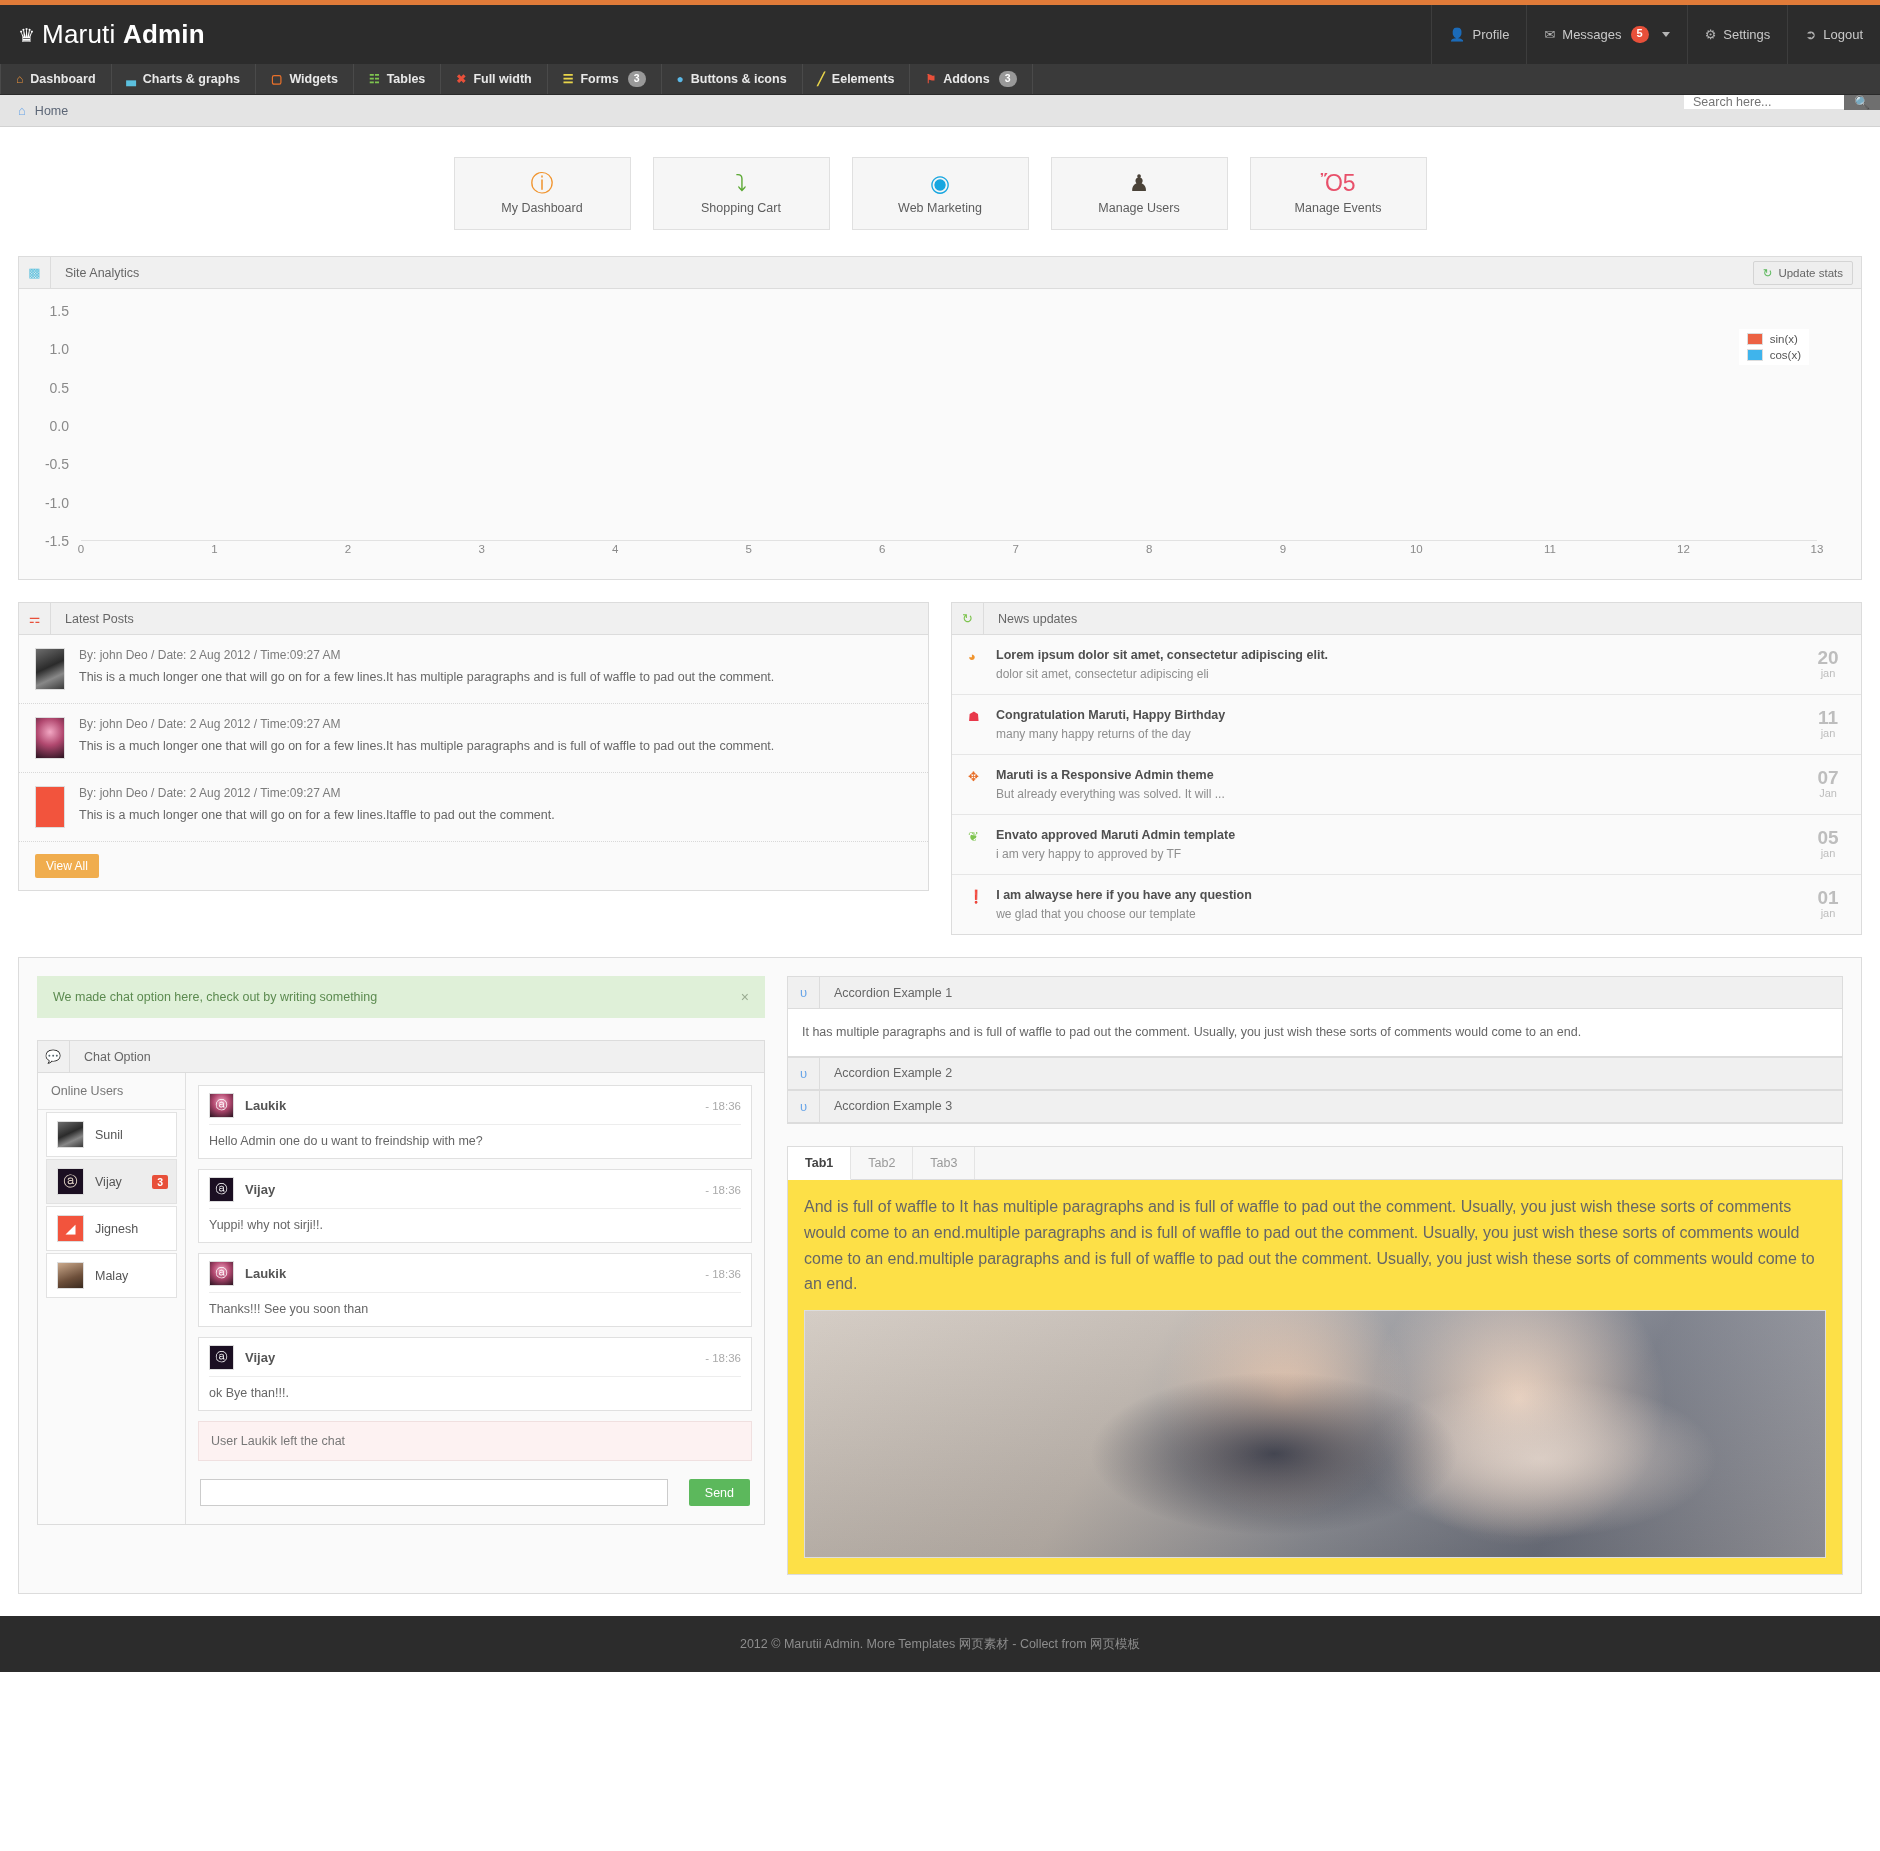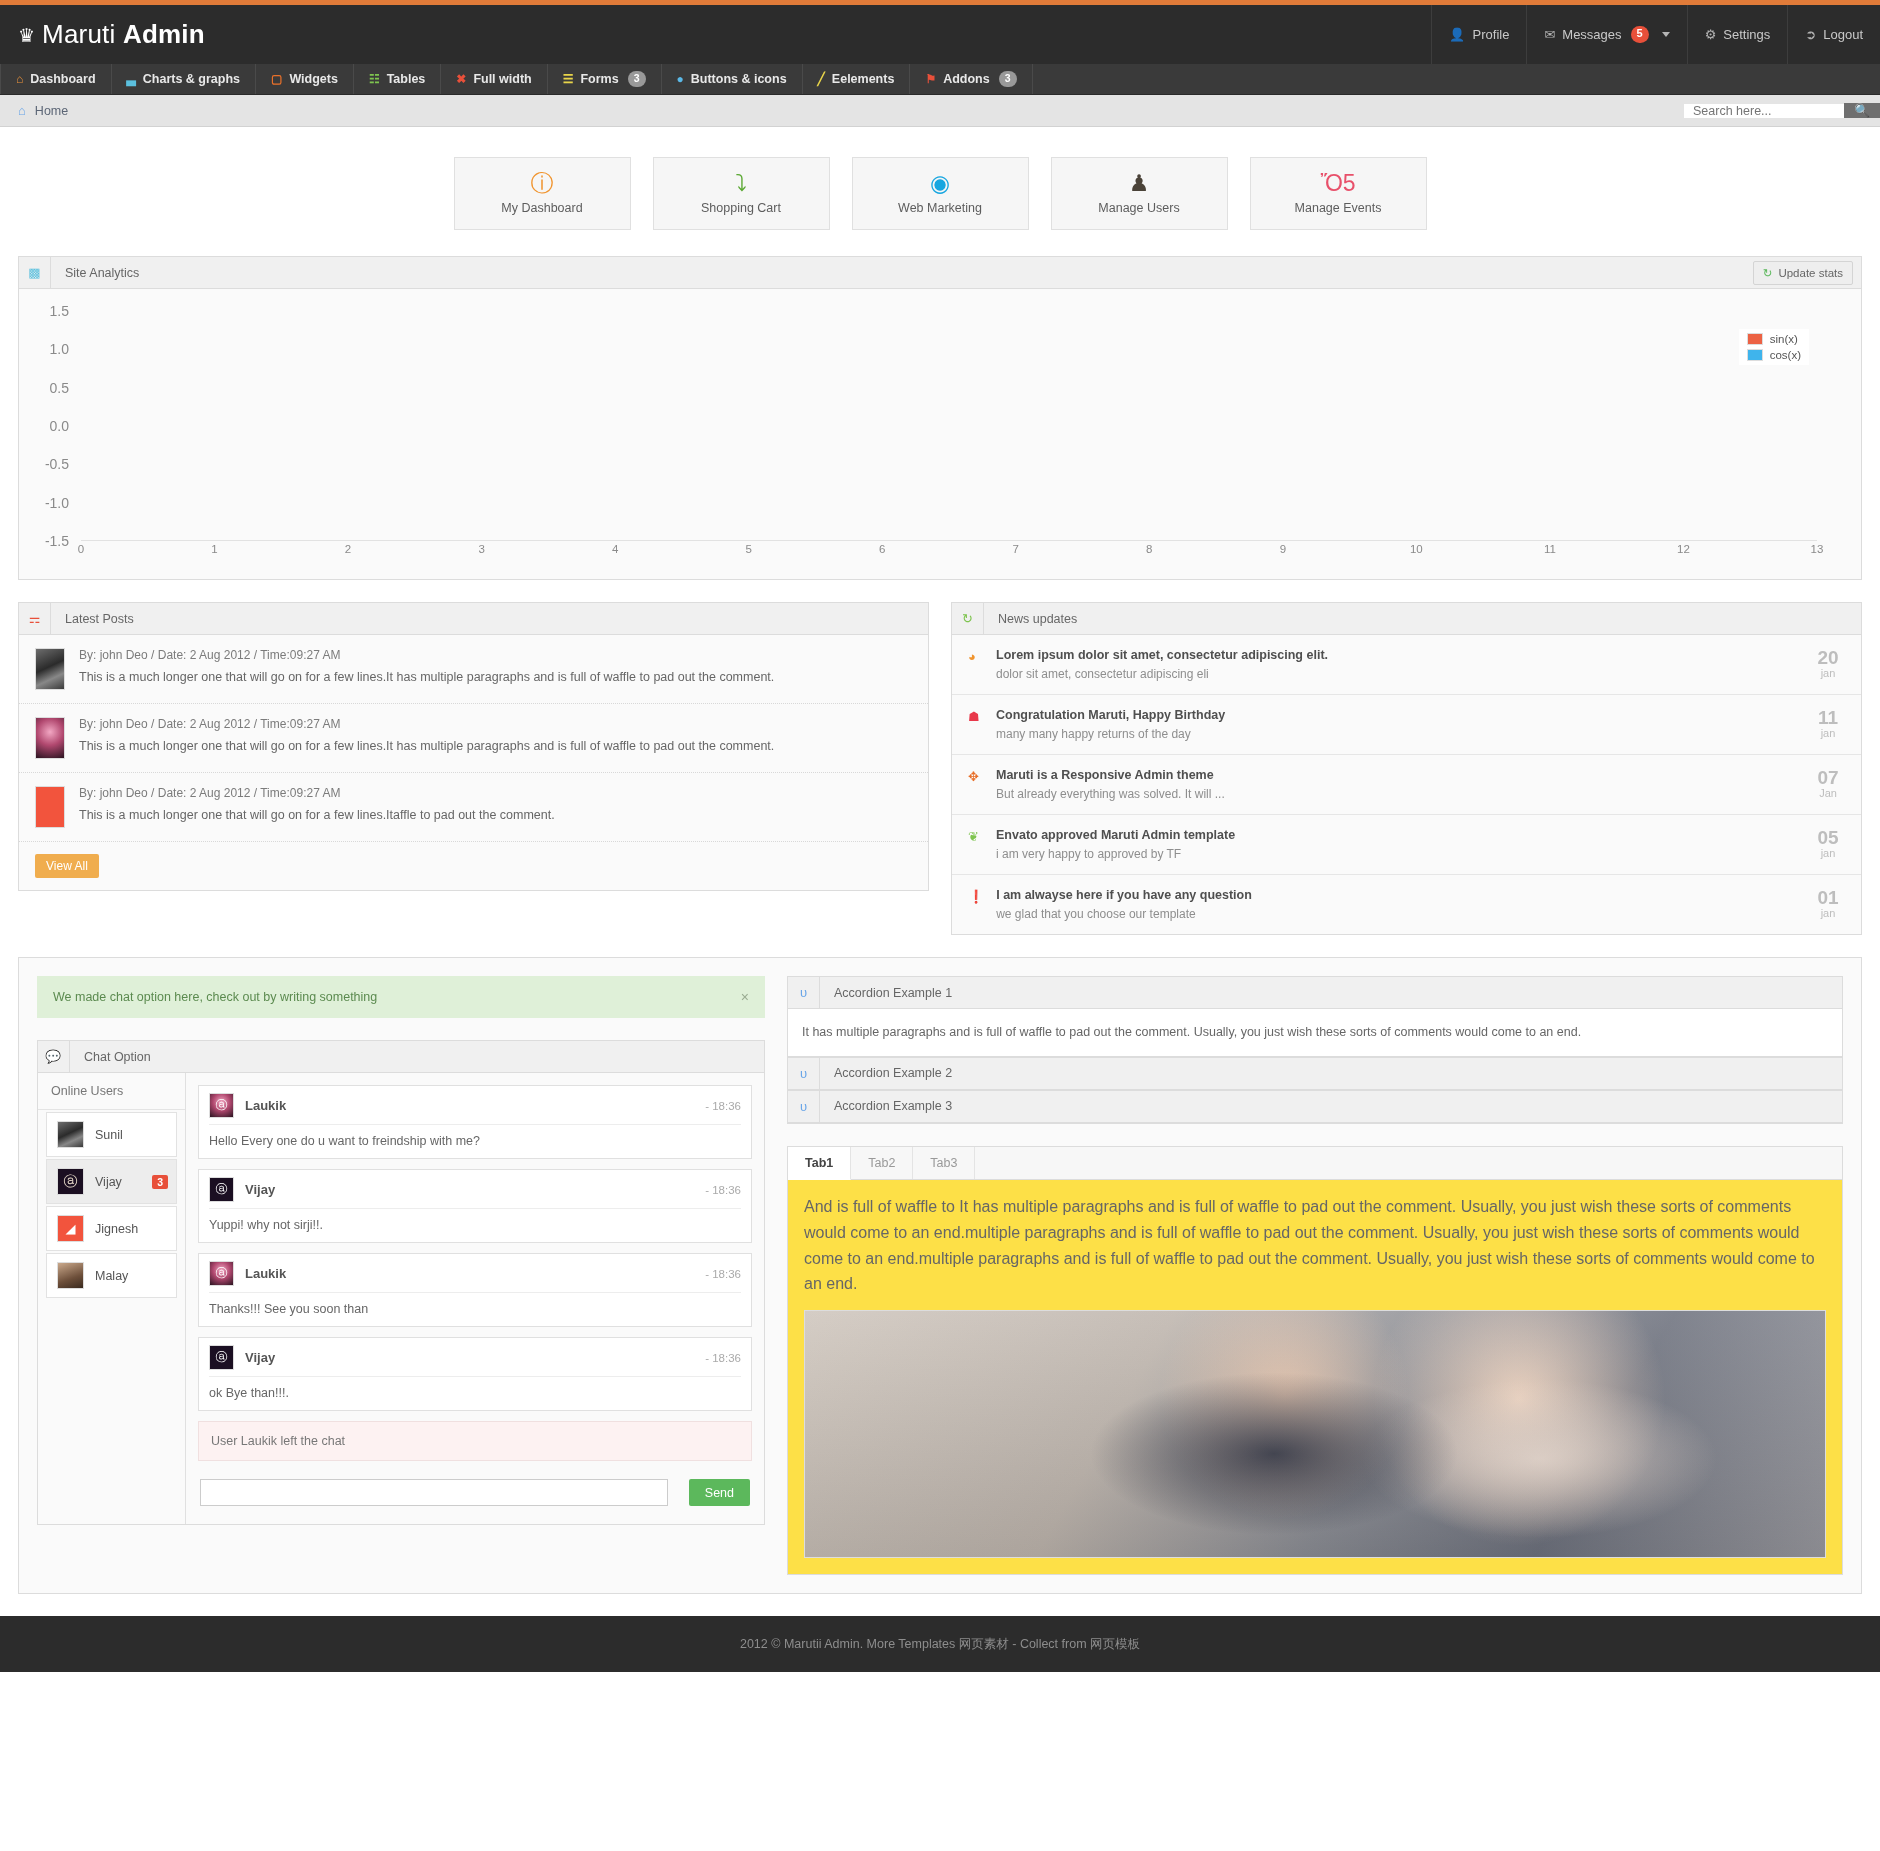--- a/index.html
+++ b/index.html
@@ -73,21 +73,21 @@
 
   
   .crumbbar {
     background: #e4e4e4; height: 32px;
     display: flex; align-items: center; justify-content: space-between;
     padding: 0 0 0 18px;
     border-bottom: 1px solid #d2d2d2;
   }
   .crumb-left { display: flex; align-items: center; gap: 9px; font-size: 12.5px; color: #5c6676; }
   .home-ico { color: #6aa6e8; font-size: 13px; }
-  .search-wrap { display: flex; align-items: center; height: 32px; }
+  .search-wrap { display: flex; align-items: flex-start; height: 32px; }
   .search-input {
     width: 160px; border: none; outline: none;
     background: #fff; padding: 0 9px;
     font-family: "Liberation Sans", sans-serif; font-size: 12.5px; color: #8b8b8b;
   }
   .search-btn {
     width: 36px; background: #6f6f6f; border: none;
     color: #ffd24d; font-size: 13px; cursor: pointer;
     display: flex; align-items: center; justify-content: center;
   }
@@ -637,21 +637,21 @@
               </div>
           </div>
           <div class="msgs-col">
             <div id="msgs">
                 <div class="msg">
                   <div class="msg-head">
                     <div class="msg-av av-laukik" style="display: flex; align-items: center; justify-content: center; font-size: 12px; color: rgb(255, 255, 255);">ⓐ</div>
                     <div class="msg-name">Laukik</div>
                     <div class="msg-time">- 18:36</div>
                   </div>
-                  <div class="msg-text">Hello Every one do u want to freindship with me?</div>
+                  <div class="msg-text">Hello Admin one do u want to freindship with me?</div>
                 </div>
                 <div class="msg">
                   <div class="msg-head">
                     <div class="msg-av av-vijay" style="display: flex; align-items: center; justify-content: center; font-size: 12px; color: rgb(255, 255, 255);">ⓐ</div>
                     <div class="msg-name">Vijay</div>
                     <div class="msg-time">- 18:36</div>
                   </div>
                   <div class="msg-text">Yuppi! why not sirji!!.</div>
                 </div>
                 <div class="msg">

